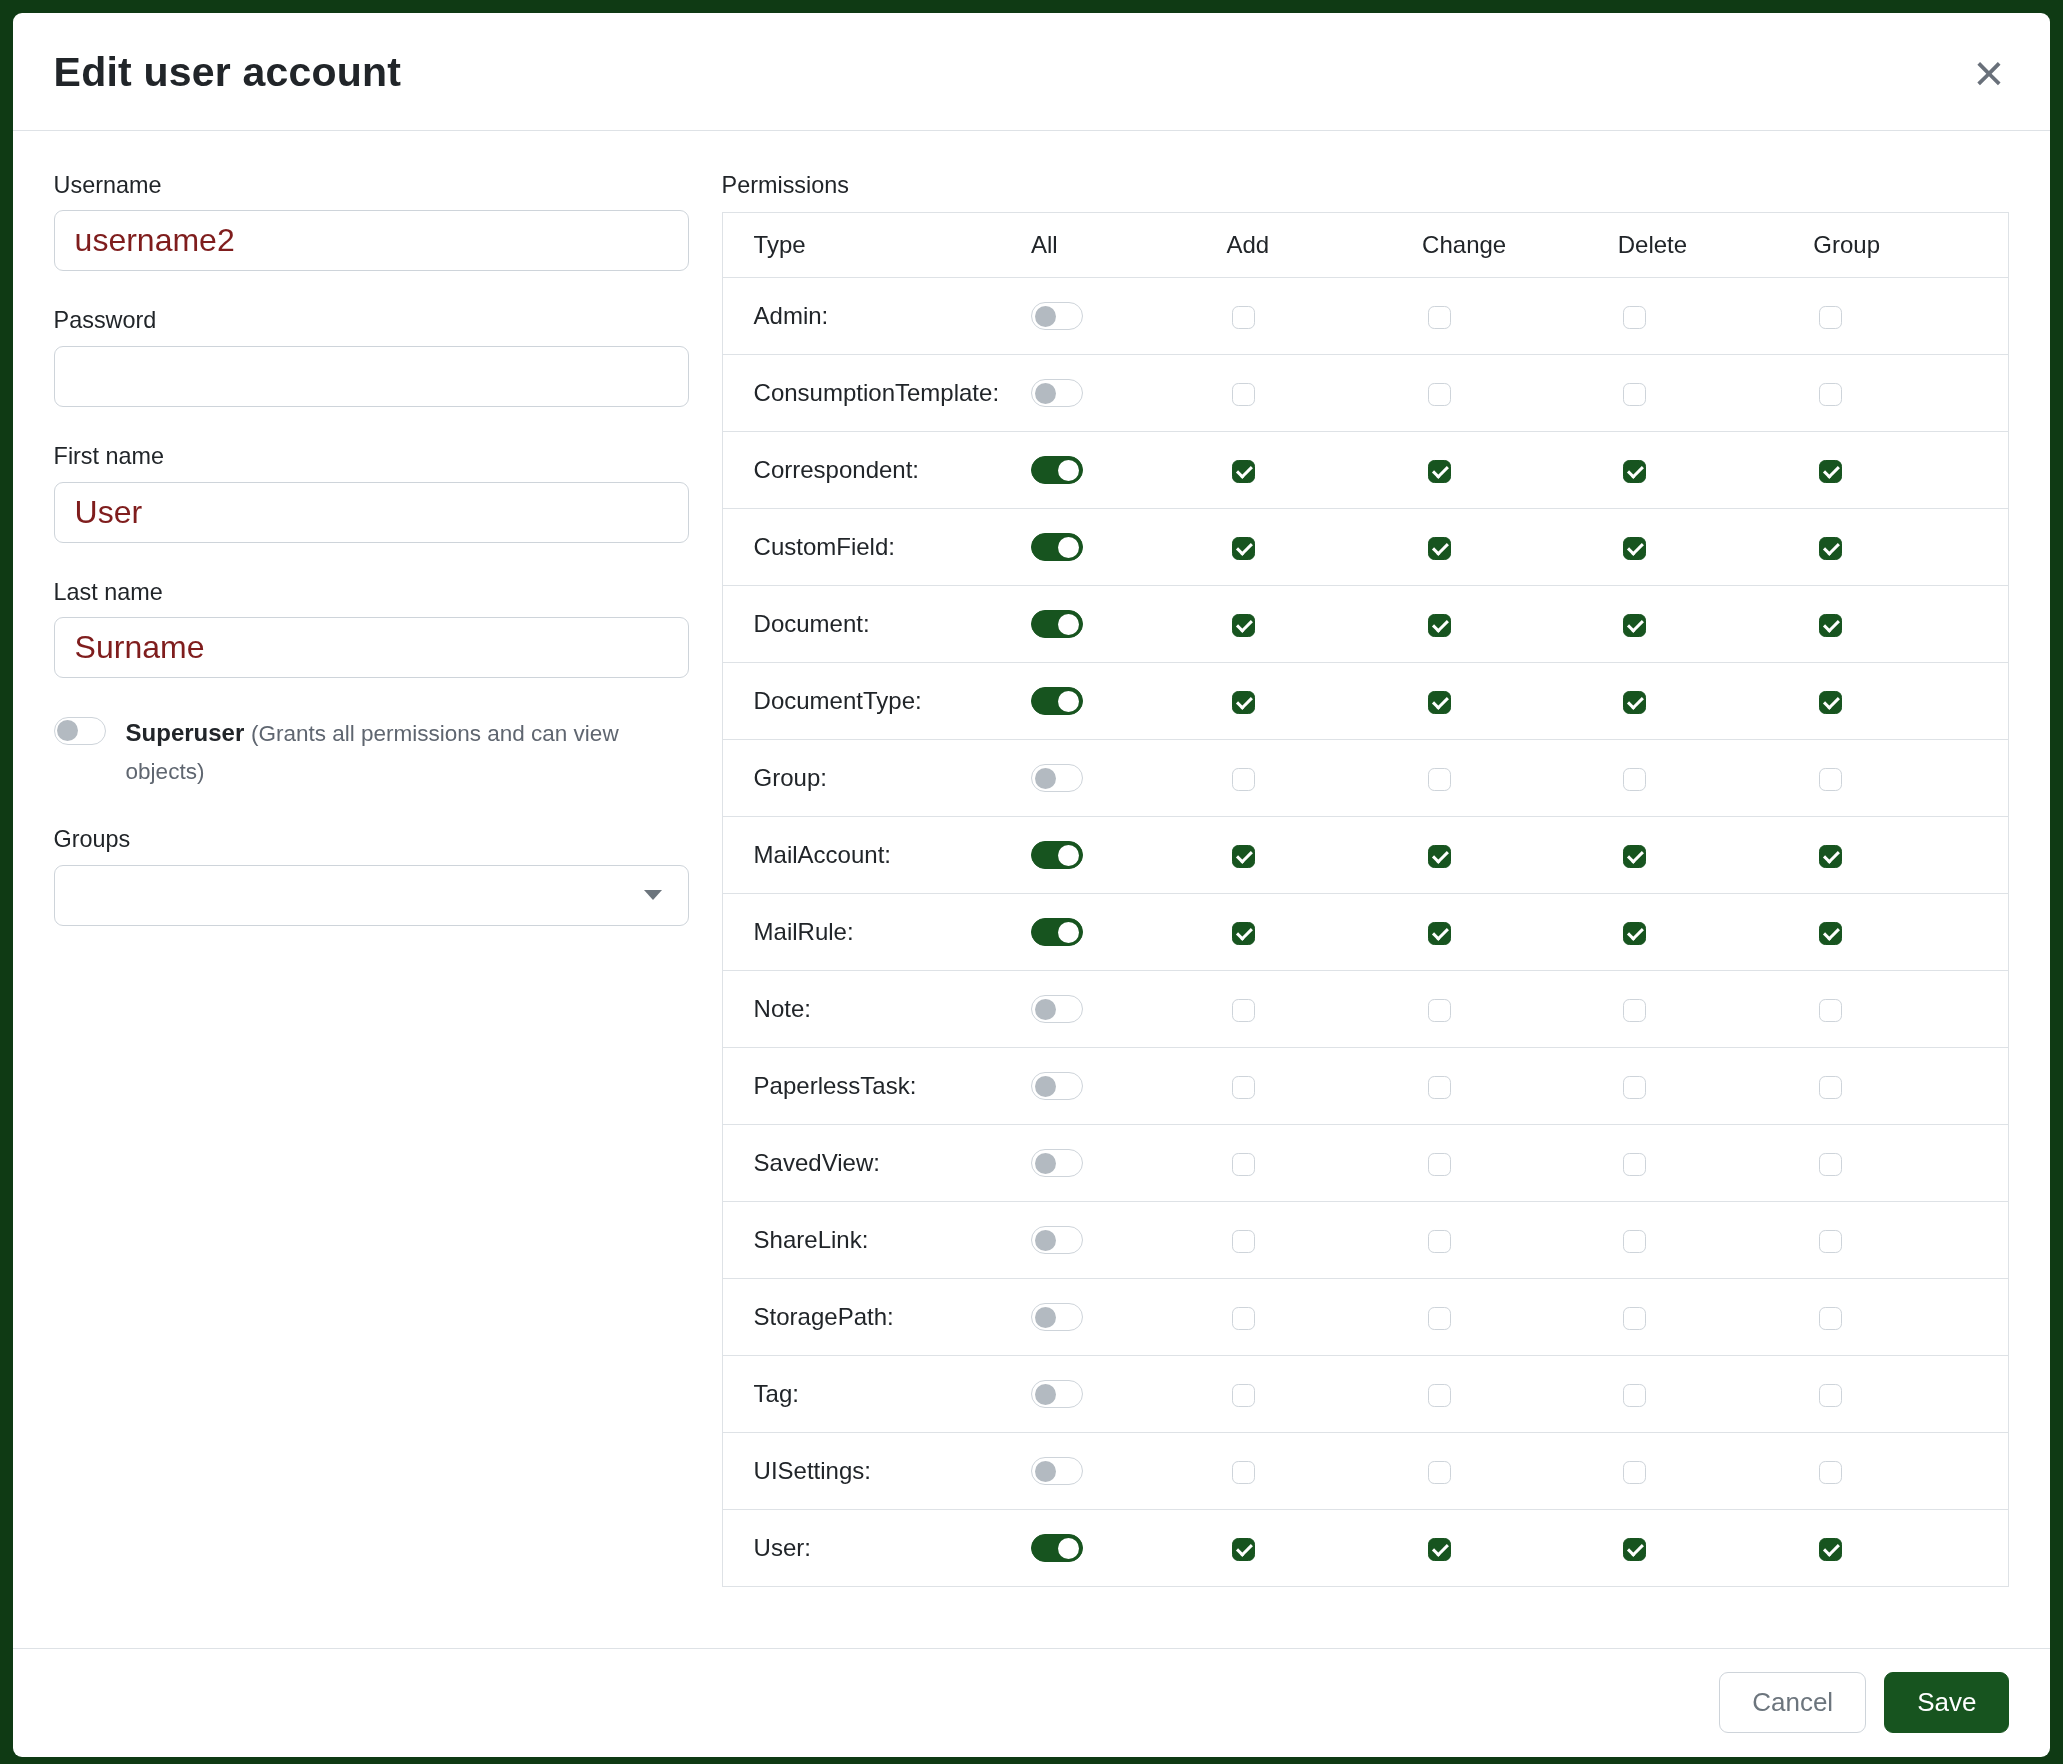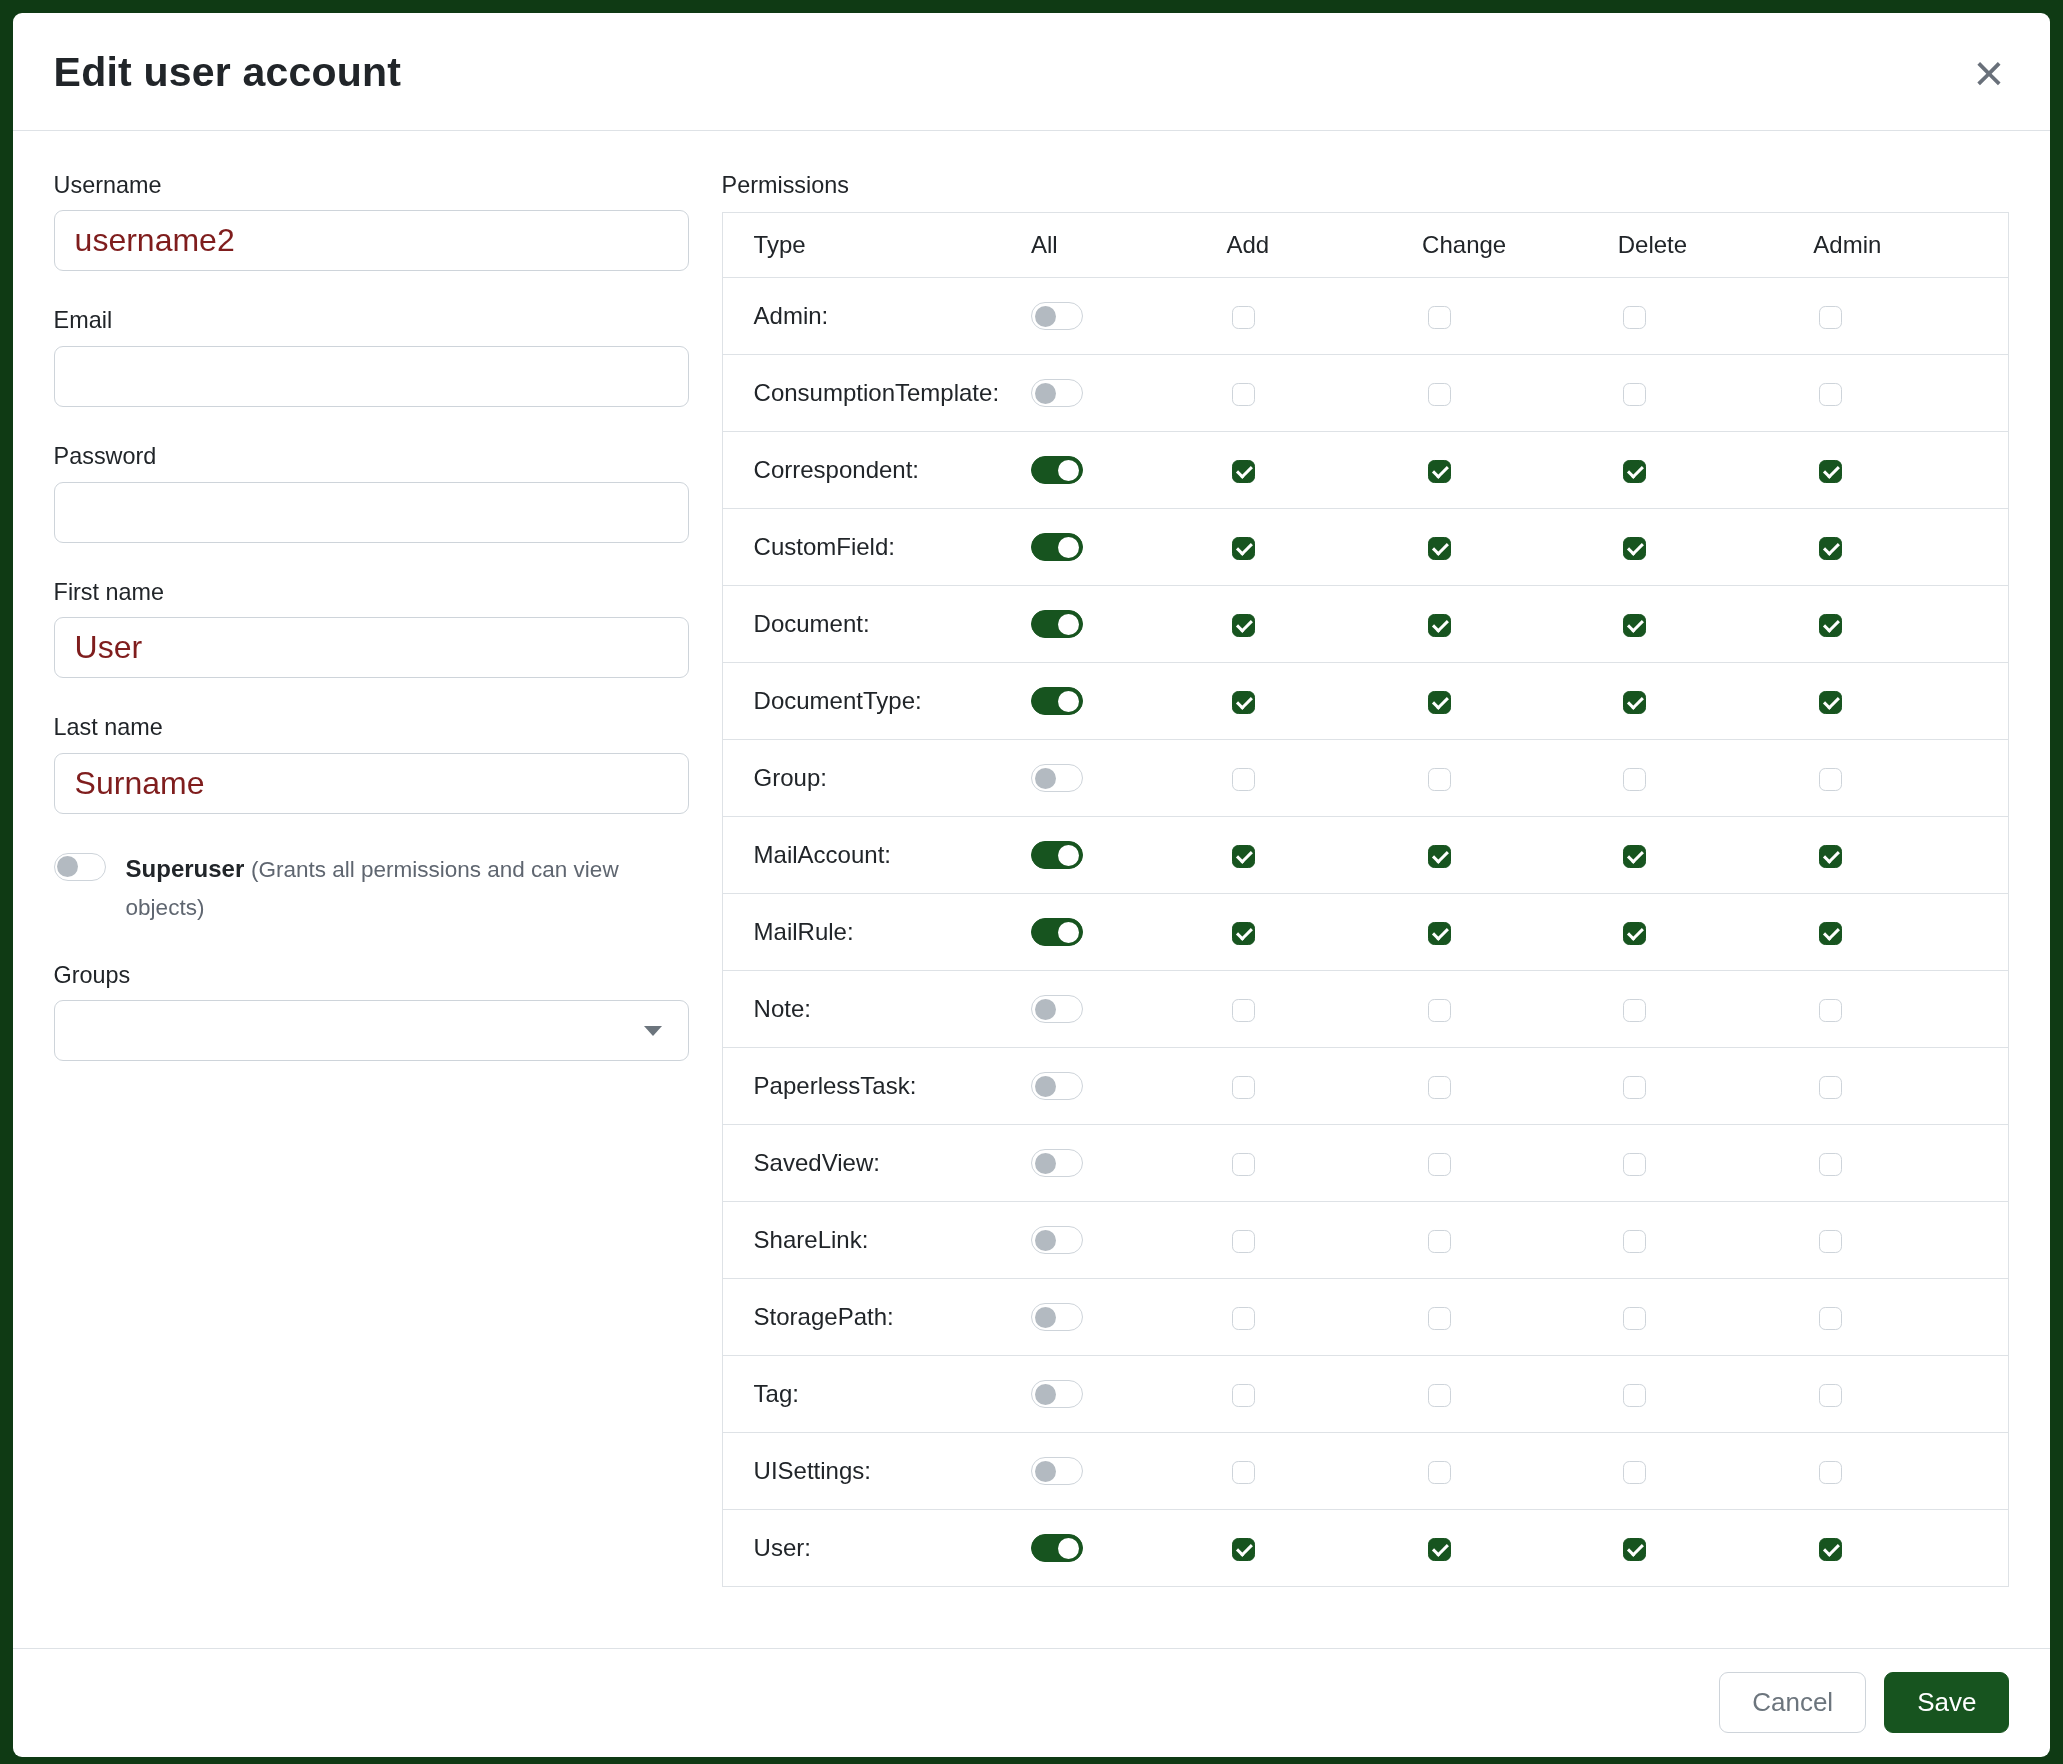--- a/index.html
+++ b/index.html
@@ -186,24 +186,20 @@
 
   <div class="modal-body">
 
     <div class="left-col">
 
       <div class="field-group">
         <label class="field-label">Username</label>
         <input class="form-input" value="username2" style="">
       </div>
 
-      <div class="field-group">
-        <label class="field-label">Email</label>
-        <input class="form-input" value="" style="">
-      </div>
 
       <div class="field-group">
         <label class="field-label">Password</label>
         <input class="form-input" type="password" value="" style="">
       </div>
 
       <div class="field-group">
         <label class="field-label">First name</label>
         <input class="form-input" value="User" style="">
       </div>
@@ -244,21 +240,21 @@
           <col style="width:15.2%">
           <col style="width:15.2%">
         </colgroup>
         <thead>
           <tr>
             <th>Type</th>
             <th>All</th>
             <th>Add</th>
             <th>Change</th>
             <th>Delete</th>
-            <th>Admin</th>
+            <th>Group</th>
           </tr>
         </thead>
         <tbody>
             <tr>
     <td>Admin:</td>
     <td><span class="switch"></span></td>
     <td><span class="cb"></span></td>
     <td><span class="cb"></span></td>
     <td><span class="cb"></span></td>
     <td><span class="cb"></span></td>

